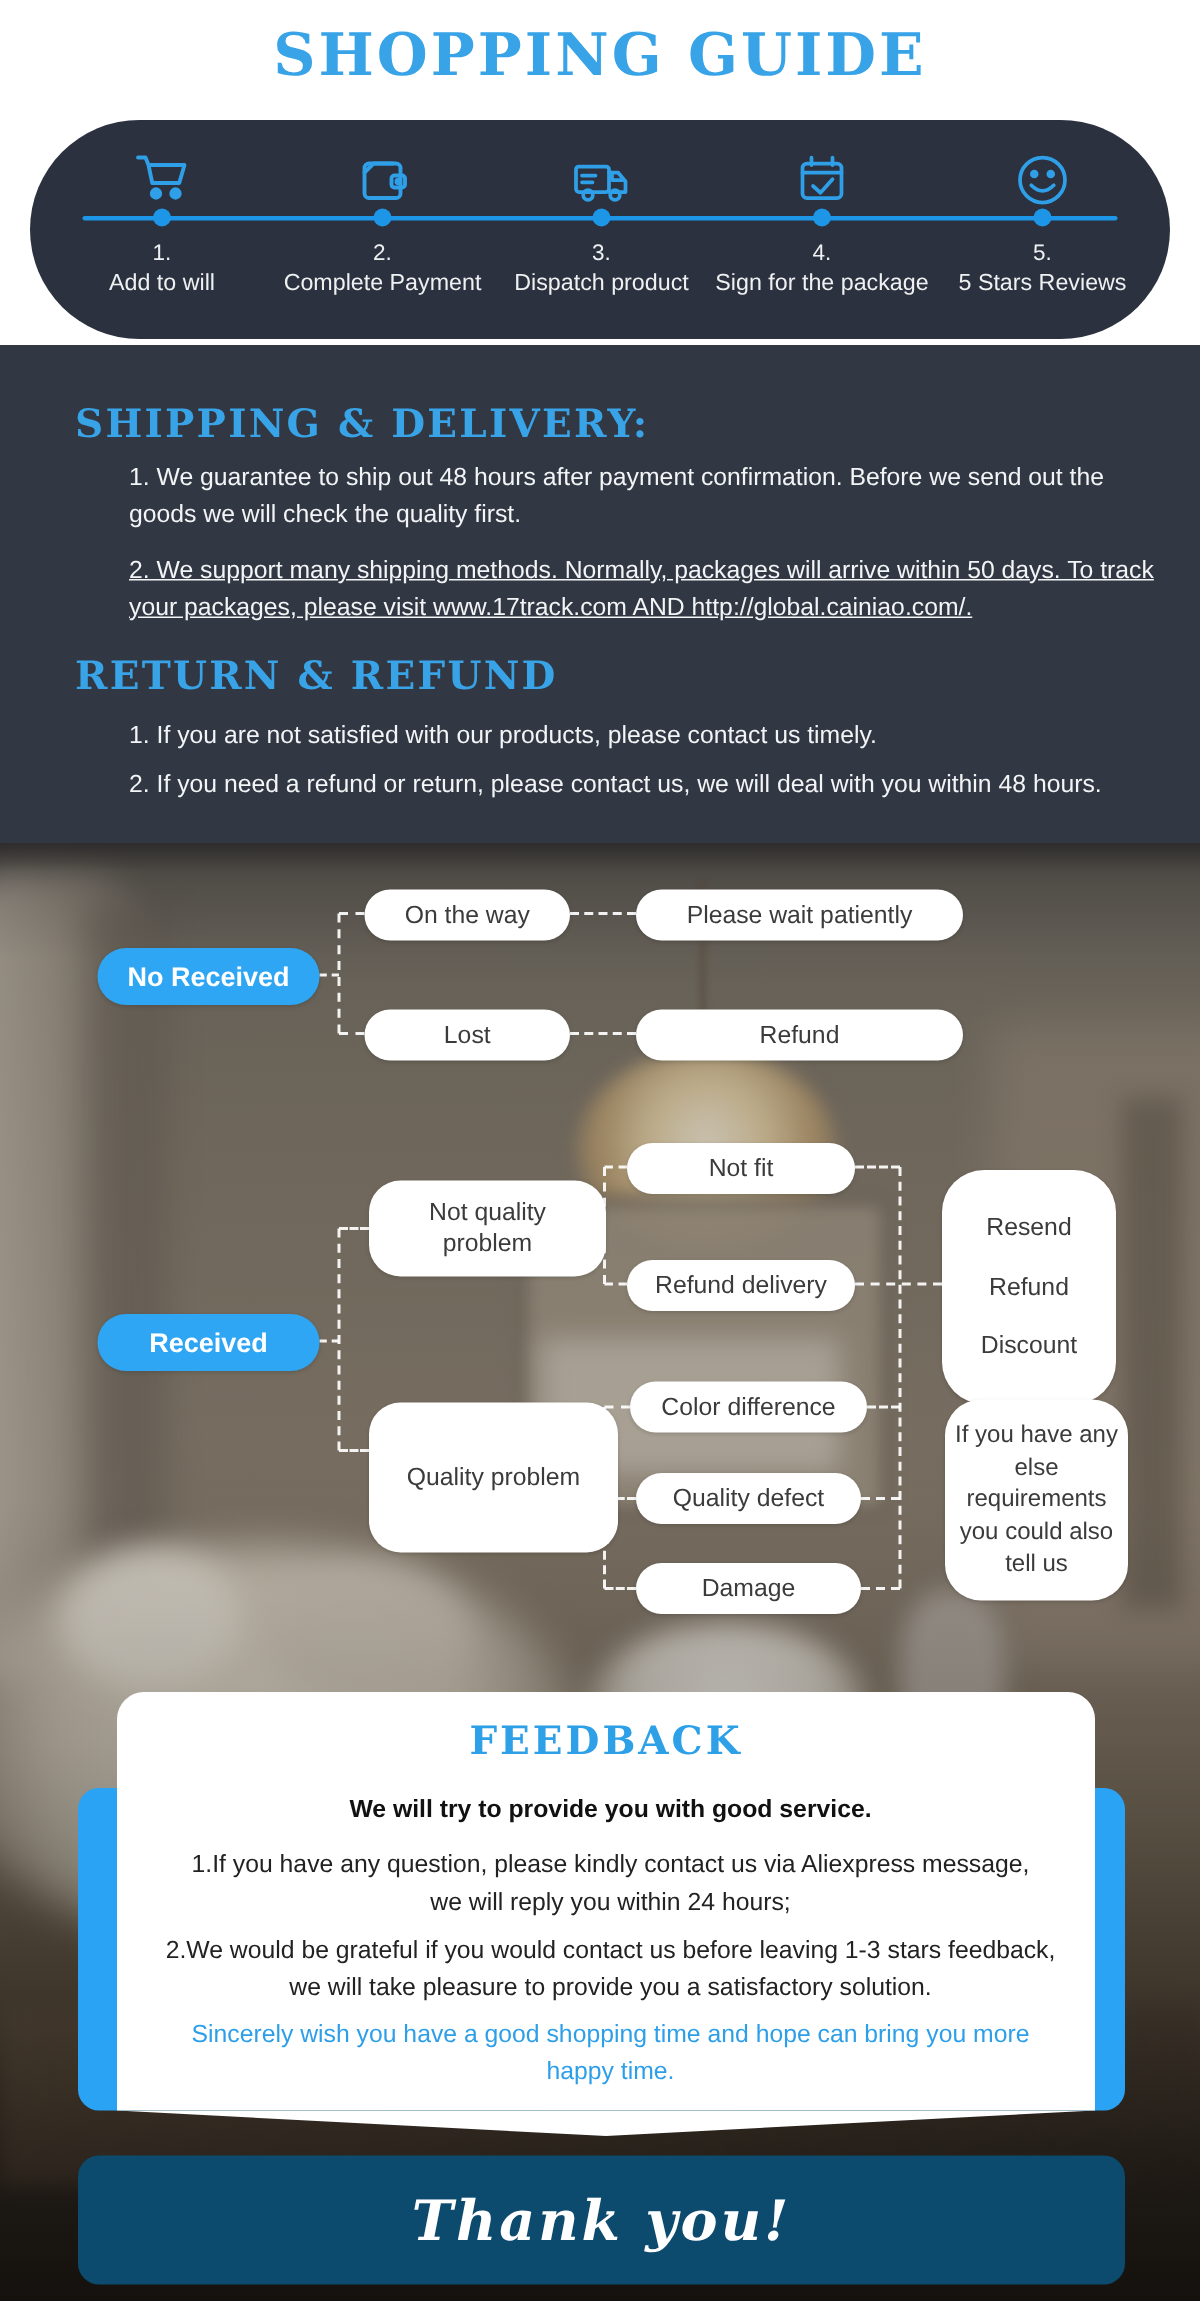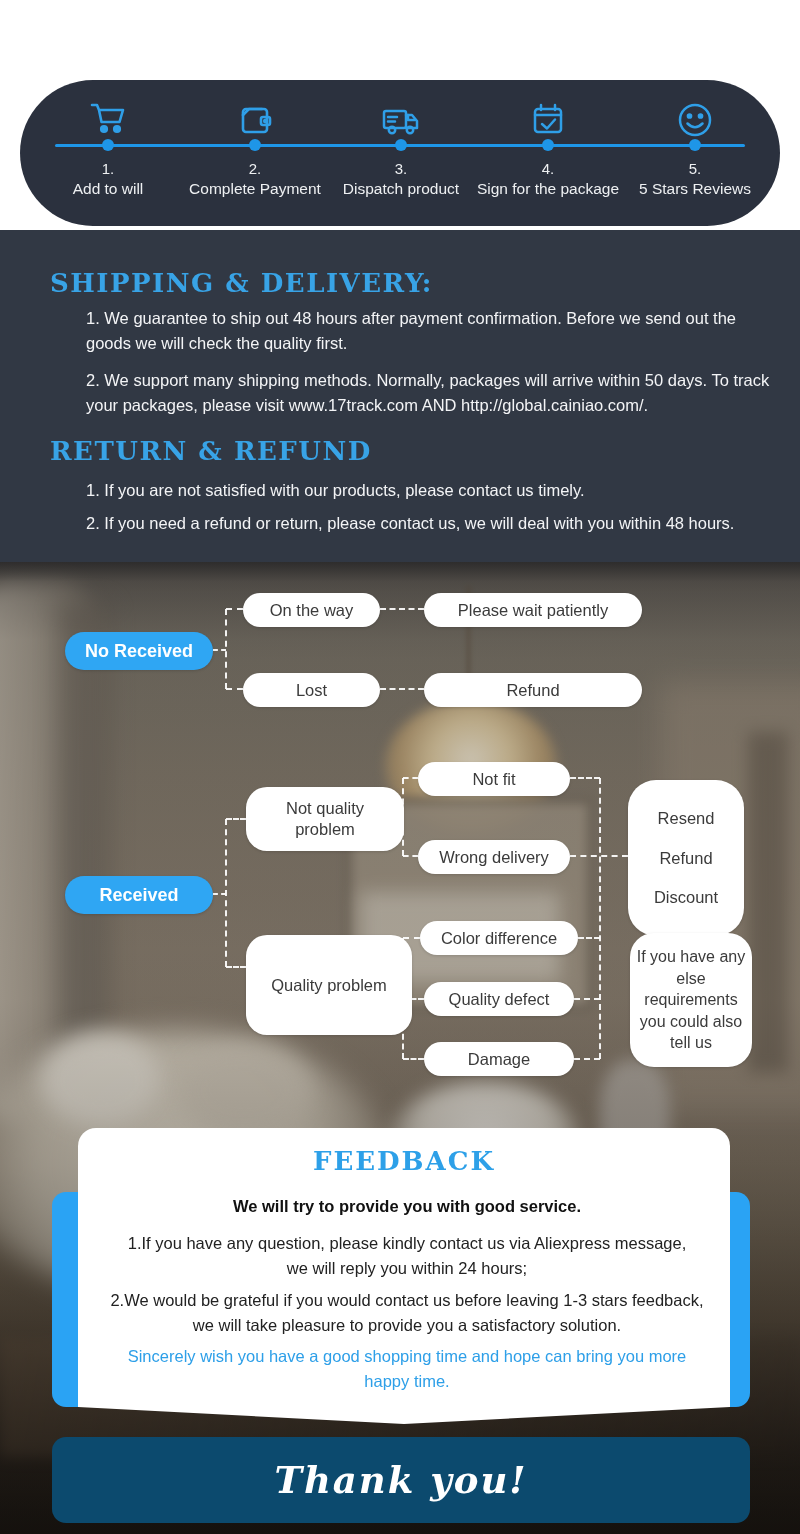--- a/index.html
+++ b/index.html
@@ -19,21 +19,21 @@
   .dot{position:absolute;left:79px;top:41px;width:12px;height:12px;border-radius:50%;background:#1e96e8;}
   .stepnum{position:absolute;top:62px;left:0;width:100%;font-size:15px;line-height:18px;}
   .steplabel{position:absolute;top:81px;left:0;width:100%;font-size:15.5px;line-height:19px;}
   
   .panel{position:absolute;left:0;top:230px;width:800px;height:332px;background:#313844;}
   .stencil{position:absolute;margin:0;font-family:"DejaVu Serif",serif;font-weight:800;
            color:#38a3e6;letter-spacing:1.5px;}
   .h-ship{left:50px;top:38px;font-size:26px;}
   .h-ret{left:50px;top:206px;font-size:26px;}
   .para{position:absolute;left:50px;width:712px;color:#f3f4f6;font-size:16.5px;line-height:24.5px;margin-left:36px;}
-  .p-s1{top:76px;} .p-s2{top:138px;} .p-r1{top:248px;} .p-r2{top:281px;}
+  .p-s1{top:76px;} .p-s2{top:138px;text-decoration:underline;} .p-r1{top:248px;} .p-r2{top:281px;}
   
   .photo{position:absolute;left:0;top:562px;width:800px;height:972px;overflow:hidden;background:#6f6a61;}
   .ph-base{position:absolute;inset:0;background:linear-gradient(180deg,#5e5a54 0%,#6e6961 3%,
       #7b7569 10%,#837a6c 22%,#8a7f70 40%,#877b6c 55%,#7b6f5e 68%,#6a5d4c 78%,#51463a 86%,
       #3a322a 93%,#2c2620 100%);}
   .blob{position:absolute;}
   .b-curtain{left:-30px;top:20px;width:125px;height:540px;border-radius:40px;
       background:linear-gradient(90deg,#d8d0c2,#8f8678);filter:blur(10px);opacity:.75;}
   .b-curtain2{left:58px;top:40px;width:52px;height:480px;background:#6d665c;filter:blur(12px);opacity:.7;}
   .b-cord{left:466px;top:24px;width:5px;height:150px;background:#6b6052;filter:blur(2px);opacity:.8;}
@@ -81,20 +81,21 @@
   .fb-text{position:absolute;left:98px;width:618px;color:#222;font-size:16.5px;line-height:25px;text-align:center;}
   .fb-intro{top:632px;font-weight:bold;color:#111;}
   .fb-p1{top:669px;} .fb-p2{top:726px;}
   .fb-close{top:782px;color:#2d9fe8;}
 </style>
 </head>
 <body>
 
 <div class="page">
 
+  <h1 class="title">SHOPPING GUIDE</h1>
 
   <div class="banner">
     <div class="timeline"></div>
 
     <div class="step" style="left:3px">
       <div class="ic">
         <svg width="44" height="44" viewBox="0 0 44 44" fill="none" stroke="#2f9fe8" stroke-width="2.6" stroke-linecap="round" stroke-linejoin="round">
           <path d="M6 7h5l2 5m0 0h24l-3.5 12H15.5L13 12z"></path>
           <circle cx="18" cy="31" r="2.8" fill="#2f9fe8"></circle>
             <circle cx="31" cy="31" r="2.8" fill="#2f9fe8"></circle>
@@ -226,21 +227,21 @@
 
     <div class="fbox fblue" style="left:65px;top:70px;width:148px;height:38px">No Received</div>
     <div class="fbox" style="left:243px;top:31px;width:137px;height:34px">On the way</div>
     <div class="fbox" style="left:424px;top:31px;width:218px;height:34px">Please wait patiently</div>
     <div class="fbox" style="left:243px;top:111px;width:137px;height:34px">Lost</div>
     <div class="fbox" style="left:424px;top:111px;width:218px;height:34px">Refund</div>
     <div class="fbox bigbox" style="left:246px;top:225px;width:138px;height:64px;padding:0 10px">Not quality problem</div>
     <div class="fbox fblue" style="left:65px;top:314px;width:148px;height:38px">Received</div>
     <div class="fbox bigbox" style="left:246px;top:373px;width:138px;height:64px;padding:18px 14px">Quality problem</div>
     <div class="fbox" style="left:418px;top:200px;width:152px;height:34px">Not fit</div>
-    <div class="fbox" style="left:418px;top:278px;width:152px;height:34px">Wrong delivery</div>
+    <div class="fbox" style="left:418px;top:278px;width:152px;height:34px">Refund delivery</div>
     <div class="fbox" style="left:424px;top:420px;width:150px;height:34px">Quality defect</div>
     <div class="fbox" style="left:420px;top:359px;width:158px;height:34px">Color difference</div>
     <div class="fbox" style="left:424px;top:480px;width:150px;height:34px">Damage</div>
     <div class="fbox resend" style="left:628px;top:218px;width:116px;height:136px">
       <div>Resend</div>
       <div>Refund</div>
       <div>Discount</div>
     </div>
     <div class="fbox ifyou" style="left:630px;top:371px;width:114px;height:134px">If you have any else requirements you could also tell us</div>
 

